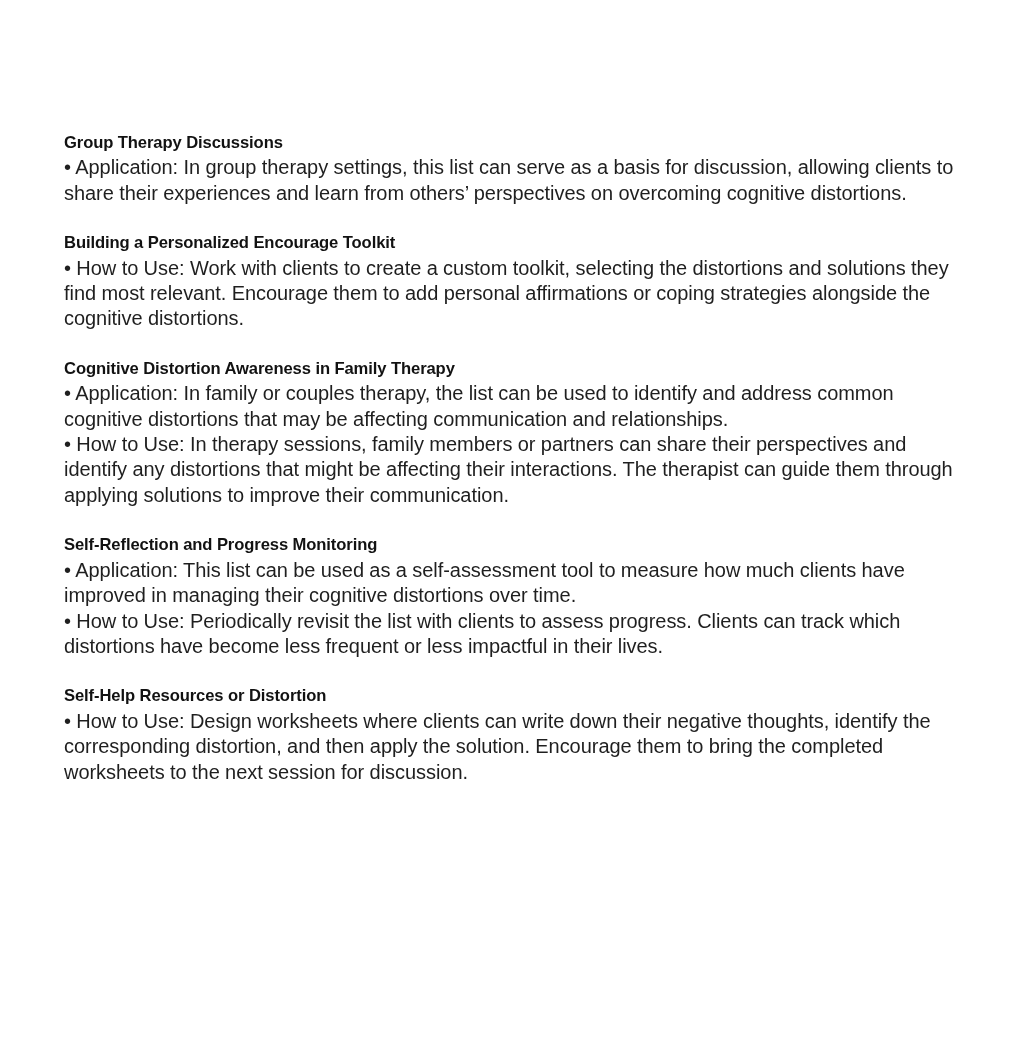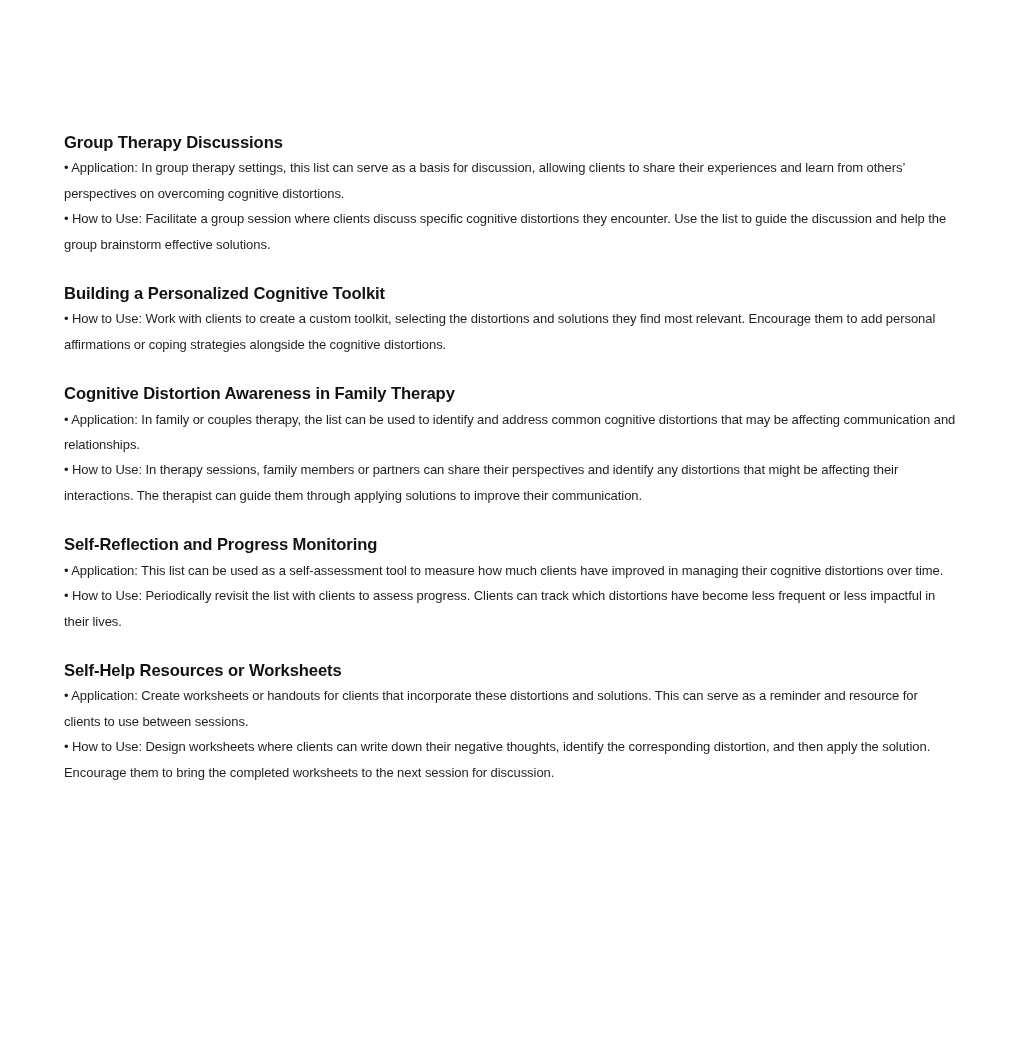--- a/index.html
+++ b/index.html
@@ -34,59 +34,57 @@
   }
   .section-heading {
     font-size: 16.6px;
     font-weight: bold;
     line-height: 25.4px;
     letter-spacing: -0.1px;
     margin: 0;
     color: #121212;
   }
   .para {
-    font-size: 13px;
+    font-size: 20px;
     font-weight: normal;
     line-height: 25.4px;
     letter-spacing: -0.05px;
     margin: 0;
     color: #1f1f1f;
     text-align: left;
     word-spacing: -0.1px;
   }
 </style>
 </head>
 <body>
 
 <div class="page">
   <div class="doc-body">
 
     <section class="section">
       <h2 class="section-heading">Group Therapy Discussions</h2>
       <p class="para">• Application: In group therapy settings, this list can serve as a basis for discussion, allowing clients to share their experiences and learn from others’ perspectives on overcoming cognitive distortions.</p>
-      <p class="para">• How to Use: Facilitate a group session where clients discuss specific cognitive distortions they encounter. Use the list to guide the discussion and help the group brainstorm effective solutions.</p>
     </section>
 
     <section class="section">
-      <h2 class="section-heading">Building a Personalized Cognitive Toolkit</h2>
+      <h2 class="section-heading">Building a Personalized Encourage Toolkit</h2>
       <p class="para">• How to Use: Work with clients to create a custom toolkit, selecting the distortions and solutions they find most relevant. Encourage them to add personal affirmations or coping strategies alongside the cognitive distortions.</p>
     </section>
 
     <section class="section">
       <h2 class="section-heading">Cognitive Distortion Awareness in Family Therapy</h2>
       <p class="para">• Application: In family or couples therapy, the list can be used to identify and address common cognitive distortions that may be affecting communication and relationships.</p>
       <p class="para">• How to Use: In therapy sessions, family members or partners can share their perspectives and identify any distortions that might be affecting their interactions. The therapist can guide them through applying solutions to improve their communication.</p>
     </section>
 
     <section class="section">
       <h2 class="section-heading">Self-Reflection and Progress Monitoring</h2>
       <p class="para">• Application: This list can be used as a self-assessment tool to measure how much clients have improved in managing their cognitive distortions over time.</p>
       <p class="para">• How to Use: Periodically revisit the list with clients to assess progress. Clients can track which distortions have become less frequent or less impactful in their lives.</p>
     </section>
 
     <section class="section">
-      <h2 class="section-heading">Self-Help Resources or Worksheets</h2>
-      <p class="para">• Application: Create worksheets or handouts for clients that incorporate these distortions and solutions. This can serve as a reminder and resource for clients to use between sessions.</p>
+      <h2 class="section-heading">Self-Help Resources or Distortion</h2>
       <p class="para">• How to Use: Design worksheets where clients can write down their negative thoughts, identify the corresponding distortion, and then apply the solution. Encourage them to bring the completed worksheets to the next session for discussion.</p>
     </section>
 
   </div>
 </div>
 
 </body></html>

